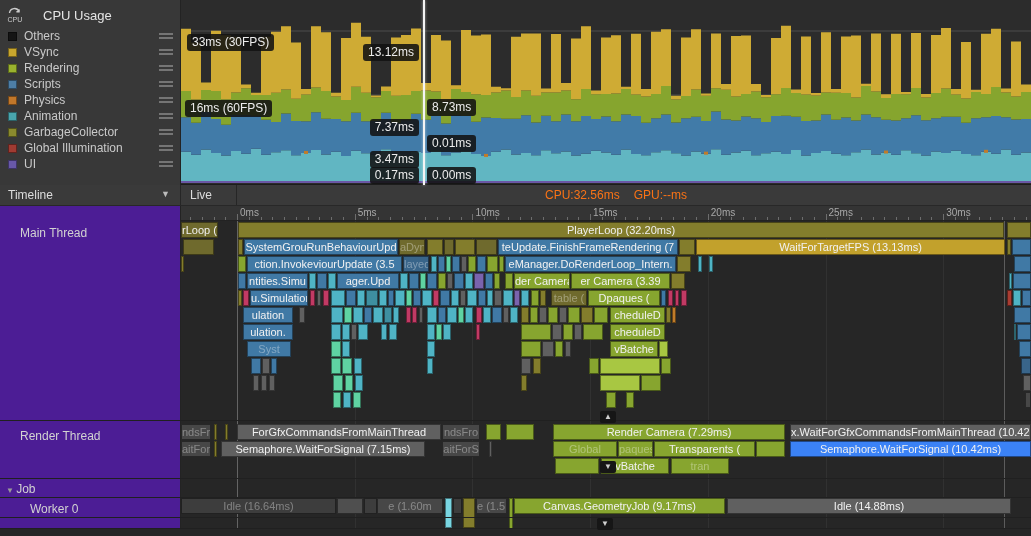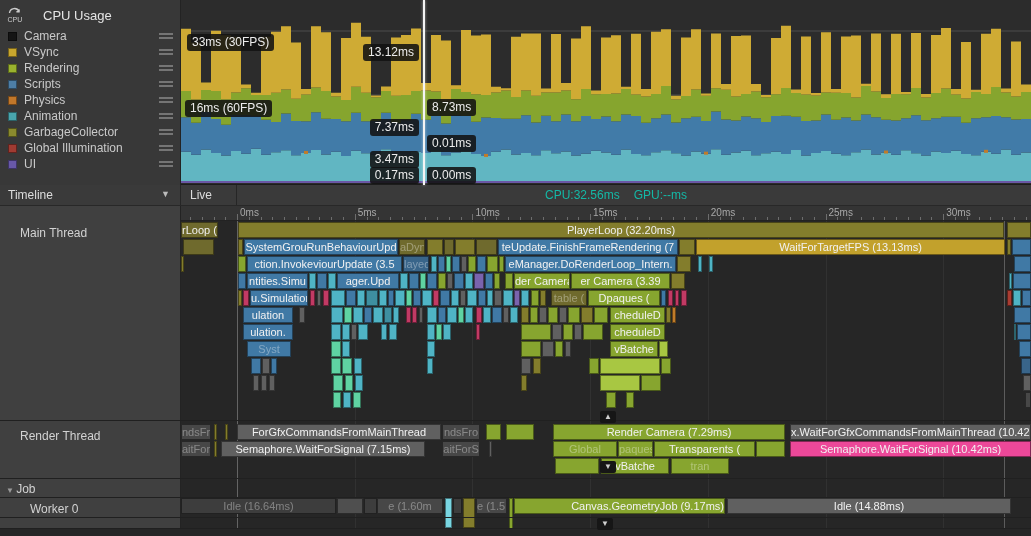--- a/index.html
+++ b/index.html
@@ -22,24 +22,24 @@
   .badge{position:absolute;background:rgba(18,18,18,.88);color:#ececec;font-size:12px;line-height:15px;
          padding:1px 5px;border-radius:3px;white-space:nowrap;z-index:5;}
   #playhead{position:absolute;top:0;width:2px;height:185px;background:#f4f4f4;z-index:4;box-shadow:0 0 3px rgba(255,255,255,.6);}
   
   #toolbar{left:0;top:185px;width:1031px;height:21px;background:#3a3a3a;border-bottom:1px solid #282828;box-sizing:border-box;}
   #tl-cell{position:absolute;left:0;top:0;width:181px;height:20px;border-right:1px solid #262626;box-sizing:border-box;}
   #tl-cell .lbl{position:absolute;left:8px;top:3px;font-size:12px;color:#dcdcdc;}
   #tl-cell .car{position:absolute;right:10px;top:4px;font-size:9px;color:#bbb;}
   #live-cell{position:absolute;left:181px;top:0;width:56px;height:20px;border-right:1px solid #262626;box-sizing:border-box;}
   #live-cell .lbl{position:absolute;left:9px;top:3px;font-size:12px;color:#dcdcdc;}
-  #stats{position:absolute;left:545px;top:3px;font-size:12px;color:#14b8a6;}
+  #stats{position:absolute;left:545px;top:3px;font-size:12px;color:#f97316;}
   #stats span{margin-right:14px;}
   
-  #leftpanel{left:0;top:206px;width:181px;height:330px;background:#404040;border-right:1px solid #232323;box-sizing:border-box;}
+  #leftpanel{left:0;top:206px;width:181px;height:330px;background:#4c1d95;border-right:1px solid #232323;box-sizing:border-box;}
   .thread-lbl{position:absolute;font-size:12px;color:#d2d2d2;}
   .tri{font-size:8px;color:#9a9a9a;}
   
   #timeline{left:181px;top:206px;width:850px;height:330px;background:#262626;overflow:hidden;}
   #ruler{position:absolute;left:0;top:0;width:850px;height:15px;background:#343434;border-bottom:1px solid #222;box-sizing:border-box;}
   .tick{position:absolute;bottom:0;width:1px;background:#6d6d6d;}
   .tick-lbl{position:absolute;top:1px;font-size:10px;color:#a8a8a8;white-space:nowrap;}
   .vgrid{position:absolute;top:15px;width:1px;height:315px;background:rgba(255,255,255,.05);}
   .vframe{position:absolute;top:15px;width:1px;height:315px;background:rgba(255,255,255,.25);}
   .seg{position:absolute;height:16px;box-sizing:border-box;border:1px solid rgba(0,0,0,.45);
@@ -58,21 +58,21 @@
     <svg width="17" height="17" viewBox="0 0 17 17">
       <path d="M3.5 6 A5 5 0 0 1 13 4.5" fill="none" stroke="#cccccc" stroke-width="1.4"></path>
       <path d="M13 2.2 v2.6 h-2.6" fill="none" stroke="#cccccc" stroke-width="1.4"></path>
       <text x="1.5" y="15" font-size="7" fill="#cccccc" font-family="Liberation Sans,sans-serif">CPU</text>
     </svg>
     <span class="ttl">CPU Usage</span>
   </div>
   <div id="legend" class="abs">
       <div class="leg-row">
         <span class="leg-chip" style="background: rgb(21, 21, 21);"></span>
-        <span class="leg-lbl">Camera</span>
+        <span class="leg-lbl">Others</span>
         <span class="leg-handle">
           <div></div>
           <div></div>
         </span>
       </div>
       <div class="leg-row">
         <span class="leg-chip" style="background: rgb(200, 166, 46);"></span>
         <span class="leg-lbl">VSync</span>
         <span class="leg-handle">
           <div></div>
@@ -475,34 +475,34 @@
     <div class="seg" style="left: 609px; top: 218px; width: 241px; background: rgb(96, 96, 96);">x.WaitForGfxCommandsFromMainThread (10.42m</div>
     <div class="seg dim" style="left: 0px; top: 235px; width: 30px; background: rgb(71, 71, 71);">aitFor</div>
     <div class="seg" style="left: 33px; top: 235px; width: 3px; background: rgb(131, 125, 44);"></div>
     <div class="seg" style="left: 40px; top: 235px; width: 204px; background: rgb(96, 96, 96);">Semaphore.WaitForSignal (7.15ms)</div>
     <div class="seg dim" style="left: 261px; top: 235px; width: 38px; background: rgb(71, 71, 71);">aitForS</div>
     <div class="seg" style="left: 308px; top: 235px; width: 3px; background: rgb(96, 96, 96);"></div>
     <div class="seg dim" style="left: 372px; top: 235px; width: 64px; background: rgb(135, 165, 47);">Global</div>
     <div class="seg dim" style="left: 437px; top: 235px; width: 35px; background: rgb(135, 165, 47);">paques</div>
     <div class="seg" style="left: 473px; top: 235px; width: 101px; background: rgb(135, 165, 47);">Transparents (</div>
     <div class="seg" style="left: 575px; top: 235px; width: 29px; background: rgb(135, 165, 47);"></div>
-    <div class="seg" style="left: 609px; top: 235px; width: 241px; background: #ec4899;">Semaphore.WaitForSignal (10.42ms)</div>
+    <div class="seg" style="left: 609px; top: 235px; width: 241px; background: #3b82f6;">Semaphore.WaitForSignal (10.42ms)</div>
     <div class="seg" style="left: 374px; top: 252px; width: 44px; background: rgb(135, 165, 47);"></div>
     <div class="seg" style="left: 420px; top: 252px; width: 68px; background: rgb(135, 165, 47);">vBatche</div>
     <div class="seg dim" style="left: 490px; top: 252px; width: 58px; background: rgb(135, 165, 47);">tran</div>
     <div class="seg dim" style="left: 0px; top: 292px; width: 155px; background: rgb(61, 61, 61);">Idle (16.64ms)</div>
     <div class="seg" style="left: 156px; top: 292px; width: 26px; background: rgb(79, 79, 79);"></div>
     <div class="seg" style="left: 183px; top: 292px; width: 13px; background: rgb(61, 61, 61);"></div>
     <div class="seg dim" style="left: 196px; top: 292px; width: 66px; background: rgb(71, 71, 71);">e (1.60m</div>
     <div class="seg" style="left: 264px; top: 292px; width: 7px; height: 30px; background: rgb(121, 214, 226);"></div>
     <div class="seg" style="left: 272px; top: 292px; width: 9px; background: rgb(61, 61, 61);"></div>
     <div class="seg" style="left: 282px; top: 292px; width: 12px; height: 30px; background: rgb(131, 125, 44);"></div>
     <div class="seg dim" style="left: 295px; top: 292px; width: 31px; background: rgb(71, 71, 71);">e (1.51m</div>
     <div class="seg" style="left: 328px; top: 292px; width: 4px; height: 34px; background: rgb(135, 165, 47);"></div>
-    <div class="seg" style="left: 333px; top: 292px; width: 211px; background: rgb(135, 165, 47); text-align: right;">Canvas.GeometryJob (9.17ms)</div>
+    <div class="seg" style="left: 333px; top: 292px; width: 211px; background: rgb(135, 165, 47);">Canvas.GeometryJob (9.17ms)</div>
     <div class="seg" style="left: 546px; top: 292px; width: 284px; background: rgb(96, 96, 96);">Idle (14.88ms)</div>
     <div class="navbtn" style="left: 419px; top: 205px;">▲</div>
     <div class="navbtn" style="left: 419px; top: 255px;">▼</div>
     <div class="navbtn" style="left: 416px; top: 312px;">▼</div>
   </div>
 
 <div id="bottomstrip" class="abs"></div>
 
 <div class="hline" style="top: 420px; position: absolute;"></div>
 <div class="hline" style="top: 478px; position: absolute;"></div>

